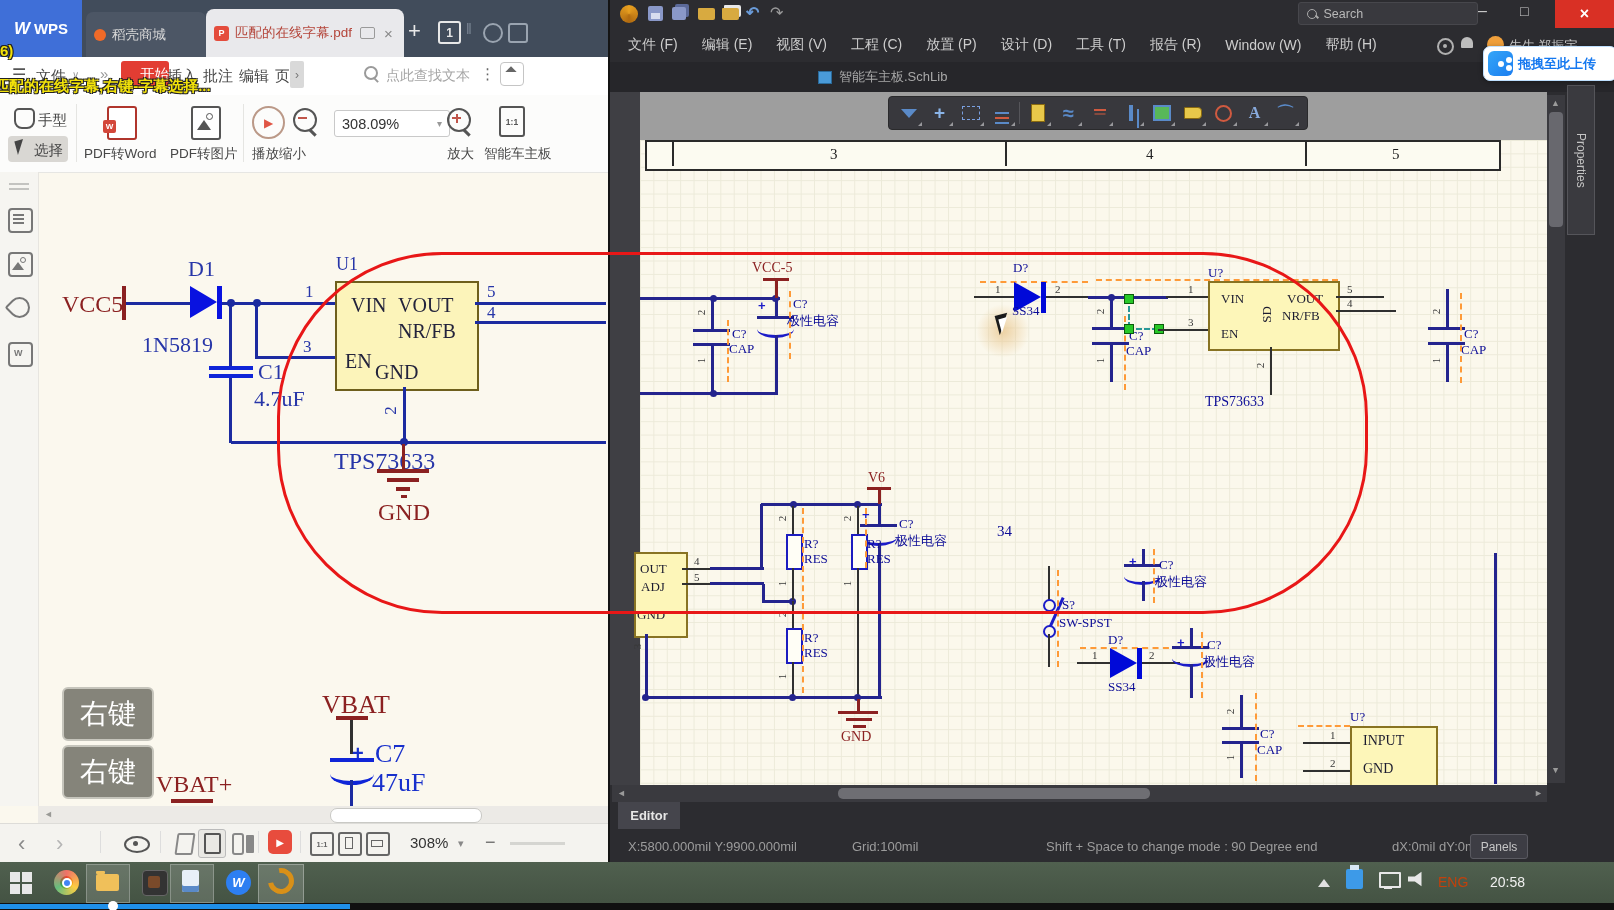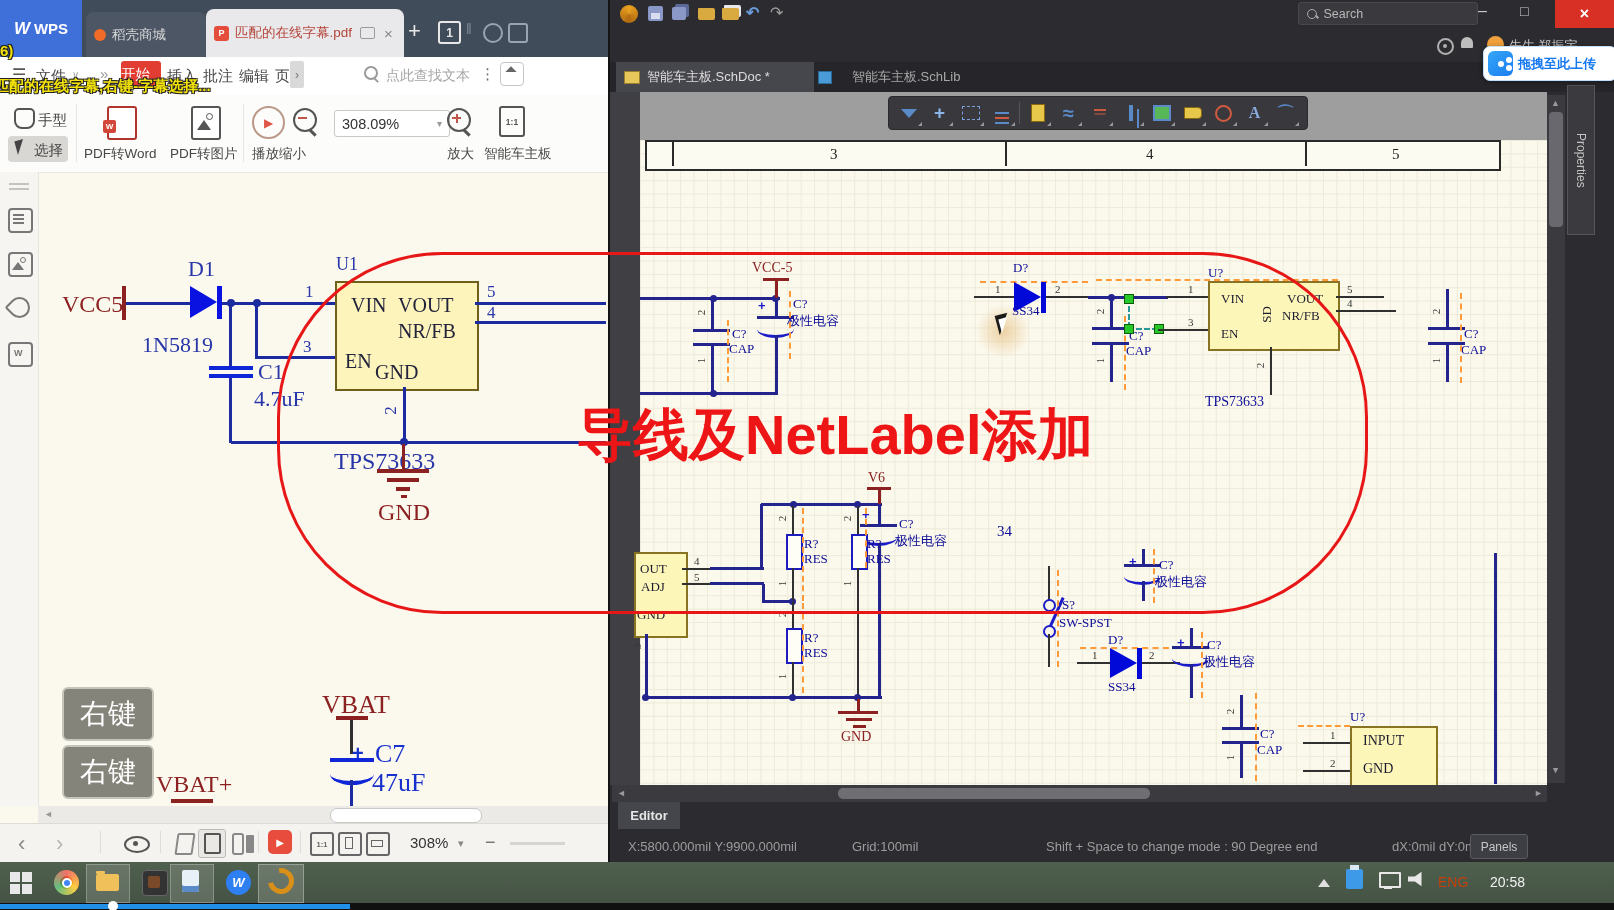--- a/index.html
+++ b/index.html
@@ -66,21 +66,21 @@
   <span class="a fx" style="left:438px;top:21px;width:19px;height:19px;border:2px solid #e8e8e8;border-radius:3px;color:#e8e8e8;font-size:12px;font-weight:bold;justify-content:center">1</span>
   <span class="a" style="left:466px;top:21px;color:#7d8896;font-size:14px">‖</span>
   <span class="a" style="left:483px;top:23px;width:16px;height:16px;border:2px solid #9aa4b0;border-radius:50%"></span>
   <span class="a" style="left:508px;top:23px;width:16px;height:16px;border:2px solid #9aa4b0;border-radius:3px"></span>
 
   <div class="a" style="left:0;top:57px;width:608px;height:38px;background:#ffffff;border-bottom:1px solid #e8e8e6"></div>
   <span class="a" style="left:12px;top:65px;color:#555;font-size:16px">☰</span>
   <span class="a wlbl" style="left:36px;top:67px;font-size:15px">文件</span>
   <span class="a" style="left:72px;top:69px;color:#999;font-size:10px">∨</span>
   <span class="a" style="left:100px;top:65px;color:#999;font-size:15px">»</span>
-  <div class="a fx" style="left:121px;top:61px;width:40px;height:27px;background:#e23d33;border-radius:3px;justify-content:flex-start">
+  <div class="a fx" style="left:121px;top:61px;width:48px;height:27px;background:#e23d33;border-radius:3px;justify-content:flex-end">
     <span style="color:#fff;font-size:14.5px">开始</span>
   </div>
   <span class="a wlbl" style="left:167px;top:67px;font-size:15px">插入</span>
   <span class="a wlbl" style="left:203px;top:67px;font-size:15px">批注</span>
   <span class="a wlbl" style="left:239px;top:67px;font-size:15px">编辑</span>
   <span class="a wlbl" style="left:275px;top:67px;font-size:15px;width:14px;overflow:hidden">页</span>
   <div class="a fx" style="left:290px;top:61px;width:14px;height:27px;background:#d9d9d9;border-radius:2px;justify-content:center">
     <span style="color:#777;font-size:12px">›</span>
   </div>
   <span class="a" style="left:364px;top:66px;width:10px;height:10px;border:2px solid #9a9a9a;border-radius:50%"></span>
@@ -259,35 +259,43 @@
     <span style="width:8px;height:8px;border:1.5px solid #aaa;border-radius:50%;display:inline-block"></span>
     <span style="width:1.5px;height:4px;background:#aaa;transform:rotate(-45deg);margin-left:-1px;margin-top:7px"></span>
     <span style="color:#b8b8b8;font-size:12.5px;margin-left:6px">Search</span>
   </div>
   <span class="a" style="left:1478px;top:2px;color:#ccc;font-size:16px">–</span>
   <span class="a" style="left:1520px;top:3px;color:#ccc;font-size:14px">□</span>
   <div class="a fx" style="left:1555px;top:0;width:59px;height:28px;background:#d93025;justify-content:center">
     <span style="color:#fff;font-size:16px;font-weight:bold">×</span>
   </div>
 
+  <div class="a fx" style="left:616px;top:28px;height:34px">
+    <span class="ami">文件 (F)</span>
+    <span class="ami">编辑 (E)</span>
+    <span class="ami">视图 (V)</span>
+    <span class="ami">工程 (C)</span>
+    <span class="ami">放置 (P)</span>
+    <span class="ami">设计 (D)</span>
+    <span class="ami">工具 (T)</span>
+    <span class="ami">报告 (R)</span>
+    <span class="ami">Window (W)</span>
+    <span class="ami">帮助 (H)</span>
+  </div>
   <div class="a" style="left:1437px;top:38px;width:13px;height:13px;border:2px solid #b0b0b0;border-radius:50%">
     <span class="a" style="left:3.5px;top:3.5px;width:4px;height:4px;background:#b0b0b0;border-radius:50%"></span>
   </div>
   <div class="a" style="left:1461px;top:37px;width:12px;height:11px;background:#bdbdbd;border-radius:6px 6px 1px 1px"></div>
   <div class="a" style="left:1487px;top:36px;width:17px;height:17px;border-radius:50%;background:#f0a03c"></div>
   <span class="a" style="left:1509px;top:37px;color:#c8c8c8;font-size:13px;white-space:nowrap">先生 郑振宇</span>
 
   <div class="a" style="left:610px;top:62px;width:1004px;height:30px;background:#26262a"></div>
-  <div class="a fx" style="left:616px;top:62px;width:190px;height:30px;background:#46464d;padding-left:8px">
-    <span style="width:14px;height:11px;background:#e8c85a;border:1px solid #9a8030;display:inline-block"></span>
-    <span style="color:#dedede;font-size:13px;margin-left:7px;white-space:nowrap">智能车主板.SchDoc *</span>
-  </div>
   <div class="a fx" style="left:810px;top:62px;width:155px;height:30px;padding-left:8px">
     <span style="width:12px;height:11px;background:#4a9ad8;border:1px solid #2a6a9a;display:inline-block"></span>
-    <span style="color:#a8a8a8;font-size:13px;margin-left:20px;white-space:nowrap">智能车主板.SchLib</span>
+    <span style="color:#a8a8a8;font-size:13px;margin-left:7px;white-space:nowrap">智能车主板.SchLib</span>
   </div>
 
   <div class="a" style="left:612px;top:92px;width:935px;height:48px;background:#9e9e9e"></div>
   <div class="a grid" style="left:640px;top:140px;width:907px;height:645px"></div>
   <div class="a" style="left:610px;top:92px;width:30px;height:693px;background:#3f3f44"></div>
 
   <div class="a" style="left:645px;top:140px;width:852px;height:27px;background:#fcfbf1;border:2px solid #2a2a2a"></div>
   <div class="a" style="left:672px;top:141px;width:2px;height:25px;background:#2a2a2a"></div>
   <div class="a" style="left:1005px;top:141px;width:2px;height:25px;background:#2a2a2a"></div>
   <div class="a" style="left:1305px;top:141px;width:2px;height:25px;background:#2a2a2a"></div>
@@ -603,21 +611,20 @@
     </div>
   <div class="a" style="left:1408px;top:871px;width:18px;height:16px;background:#e8e8e8;clip-path:polygon(0 35%,38% 35%,75% 5%,75% 95%,38% 65%,0 65%)"></div>
   <span class="a" style="left:1438px;top:874px;color:#c2410c;font-size:14px">ENG</span>
   <span class="a" style="left:1490px;top:874px;color:#f0f0f0;font-size:14px">20:58</span>
 
   <div class="a" style="left:0;top:903px;width:1614px;height:7px;background:#101010"></div>
   <div class="a" style="left:0;top:904px;width:350px;height:5px;background:#1f8fe8"></div>
   <span class="a" style="left:108px;top:901px;width:10px;height:10px;background:#fff;border-radius:50%"></span>
 
   <div class="a" style="left:277px;top:252px;width:1085px;height:356px;border:3px solid #e81717;border-radius:165px;z-index:60"></div>
-  <span class="a" style="left:577px;top:398px;font-size:56px;font-weight:800;color:#ed1515;white-space:nowrap;z-index:61;font-family:'Liberation Sans',sans-serif">导线及NetLabel添加</span>
   <div class="a" style="left:976px;top:304px;width:54px;height:54px;border-radius:50%;background:radial-gradient(rgba(232,196,138,.75),rgba(232,196,138,0) 70%);z-index:65"></div>
   <span class="a tri" style="left:997px;top:314px;border-left:13px solid #1a1a1a;border-bottom:20px solid transparent;transform:rotate(-15deg);z-index:66"></span>
   <span class="a tri" style="left:1000px;top:318px;border-left:9px solid #fff;border-bottom:14px solid transparent;transform:rotate(-15deg);z-index:67"></span>
   <div class="a fx" style="left:1483px;top:46px;width:124px;height:33px;background:#fff;border:1px solid #bfe0ff;border-radius:7px;box-shadow:0 1px 5px rgba(0,0,0,.35);padding:0 4px;z-index:70">
     <span style="width:25px;height:25px;border-radius:6px;background:linear-gradient(135deg,#35a6f8,#1b7df0);display:inline-flex;align-items:center;justify-content:center">
       <span style="width:6px;height:6px;background:#fff;border-radius:50%;box-shadow:8px -4px 0 #fff,8px 4px 0 #fff"></span>
     </span>
     <span style="color:#1478f0;font-size:13px;font-weight:bold;margin-left:5px;white-space:nowrap">拖拽至此上传</span>
   </div>
 

